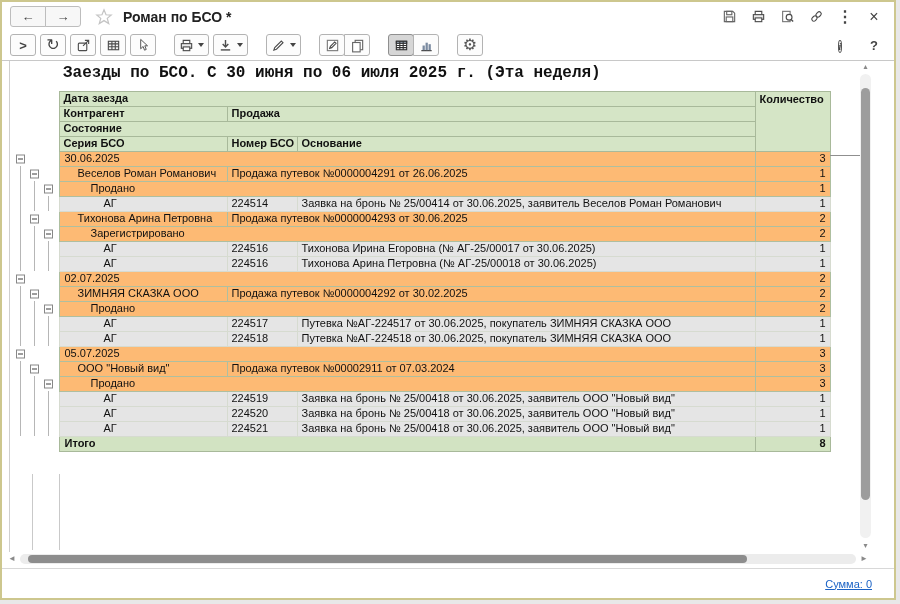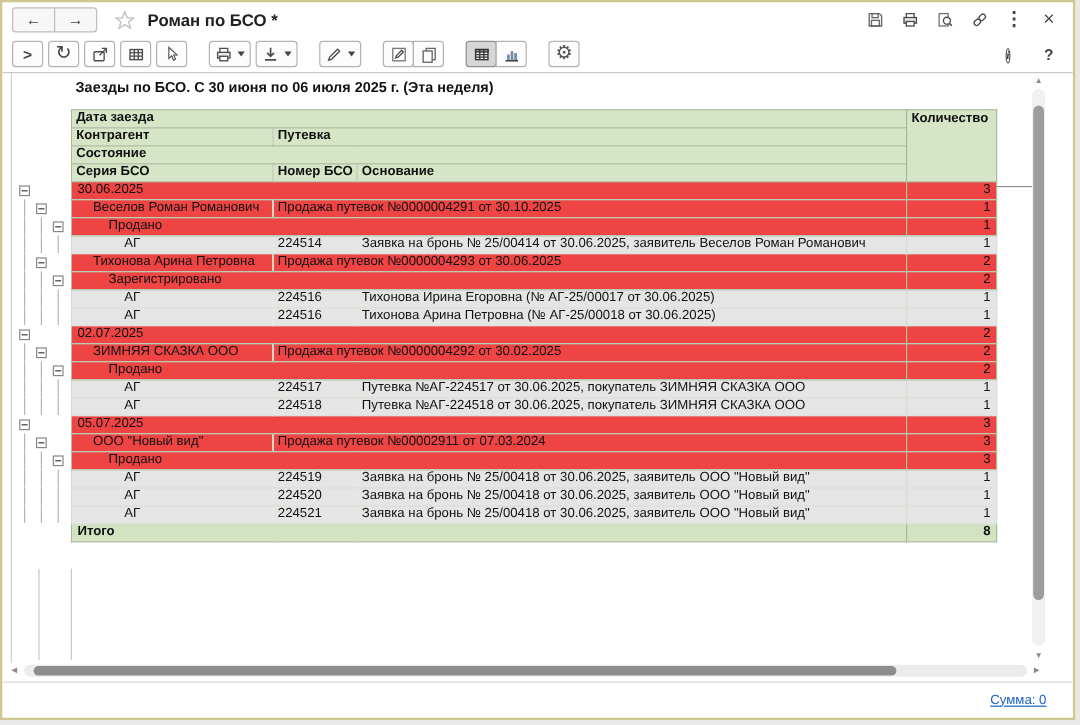--- a/index.html
+++ b/index.html
@@ -39,26 +39,26 @@
                 font:italic bold 10px/12px "Liberation Serif","DejaVu Serif",serif; text-align:center; }
 
   
   .content{ position:absolute; top:58px; left:0; right:0; bottom:30px; background:#fff;
             border-top:1px solid #c8c8c8; overflow:hidden; }
   .sheet-left-line{ position:absolute; left:7px; top:0; bottom:16px; width:1px; background:#cfcfcf; }
   .sheet-table{ border-collapse:collapse; table-layout:fixed; width:820px; margin:2px 0 0 8px;
                 font-size:11px; color:#111; }
   .sheet-table td{ height:15px; line-height:13px; padding:0 4px; vertical-align:middle;
                    white-space:nowrap; overflow:hidden; }
-  tr.title-row td{ height:20px; font-size:12px; font-weight:bold; border:none; }
+  tr.title-row td{ height:20px; font-size:16px; font-weight:bold; border:none;font-family:Liberation Mono, monospace; }
   tr.spacer-row td{ height:8px; border:none; }
   td.hcell{ background:#d5e5c6; border:1px solid #a8b99a;font-weight:bold; }
   td.qtyhead{ vertical-align:top; padding-top:1px; }
   td.cell{ border:1px solid #c3cfba; }
-  td.green{ background:#ef4444; border-color:#aebfa0; }
+  td.green{ background:#fdba74; border-color:#aebfa0; }
   td.white{ background:#e5e5e5; border-color:#d6dbd0; }
   td.total{ background:#d2e3c2; border-color:#a8b99a; font-weight:bold; }
   td.qty{ text-align:right; }
   .lvl0{ padding-left:5px !important; }
   .lvl1{ padding-left:18px !important; }
   .lvl2{ padding-left:31px !important; }
   .lvl3{ padding-left:44px !important; }
 
   
   td.gutter{ position:relative; border:none; background:#fff; }
@@ -289,21 +289,21 @@
             <td colspan="4"></td>
           </tr>
         <tr>
           <td class="gutter"></td>
           <td colspan="3" class="hcell">Дата заезда</td>
           <td rowspan="4" class="hcell qtyhead">Количество</td>
         </tr>
         <tr>
           <td class="gutter"></td>
           <td class="hcell">Контрагент</td>
-          <td colspan="2" class="hcell">Путевка</td>
+          <td colspan="2" class="hcell">Продажа</td>
         </tr>
         <tr>
           <td class="gutter"></td>
           <td colspan="3" class="hcell">Состояние</td>
         </tr>
         <tr>
           <td class="gutter"></td>
           <td class="hcell">Серия БСО</td>
           <td class="hcell">Номер БСО</td>
           <td class="hcell">Основание</td>
@@ -316,21 +316,21 @@
             </td>
             <td colspan="3" class="cell green lvl0">30.06.2025</td>
             <td class="cell green qty">3</td>
           </tr>
           <tr>
             <td class="gutter">
               <span class="guide g0"></span>
               <span class="tbox l1"></span>
             </td>
             <td class="cell green lvl1">Веселов Роман Романович</td>
-            <td colspan="2" class="cell green">Продажа путевок №0000004291 от 30.10.2025</td>
+            <td colspan="2" class="cell green">Продажа путевок №0000004291 от 26.06.2025</td>
             <td class="cell green qty">1</td>
           </tr>
           <tr>
             <td class="gutter">
               <span class="guide g0"></span>
               <span class="guide g1"></span>
               <span class="tbox l2"></span>
             </td>
             <td colspan="3" class="cell green lvl2">Продано</td>
             <td class="cell green qty">1</td>

